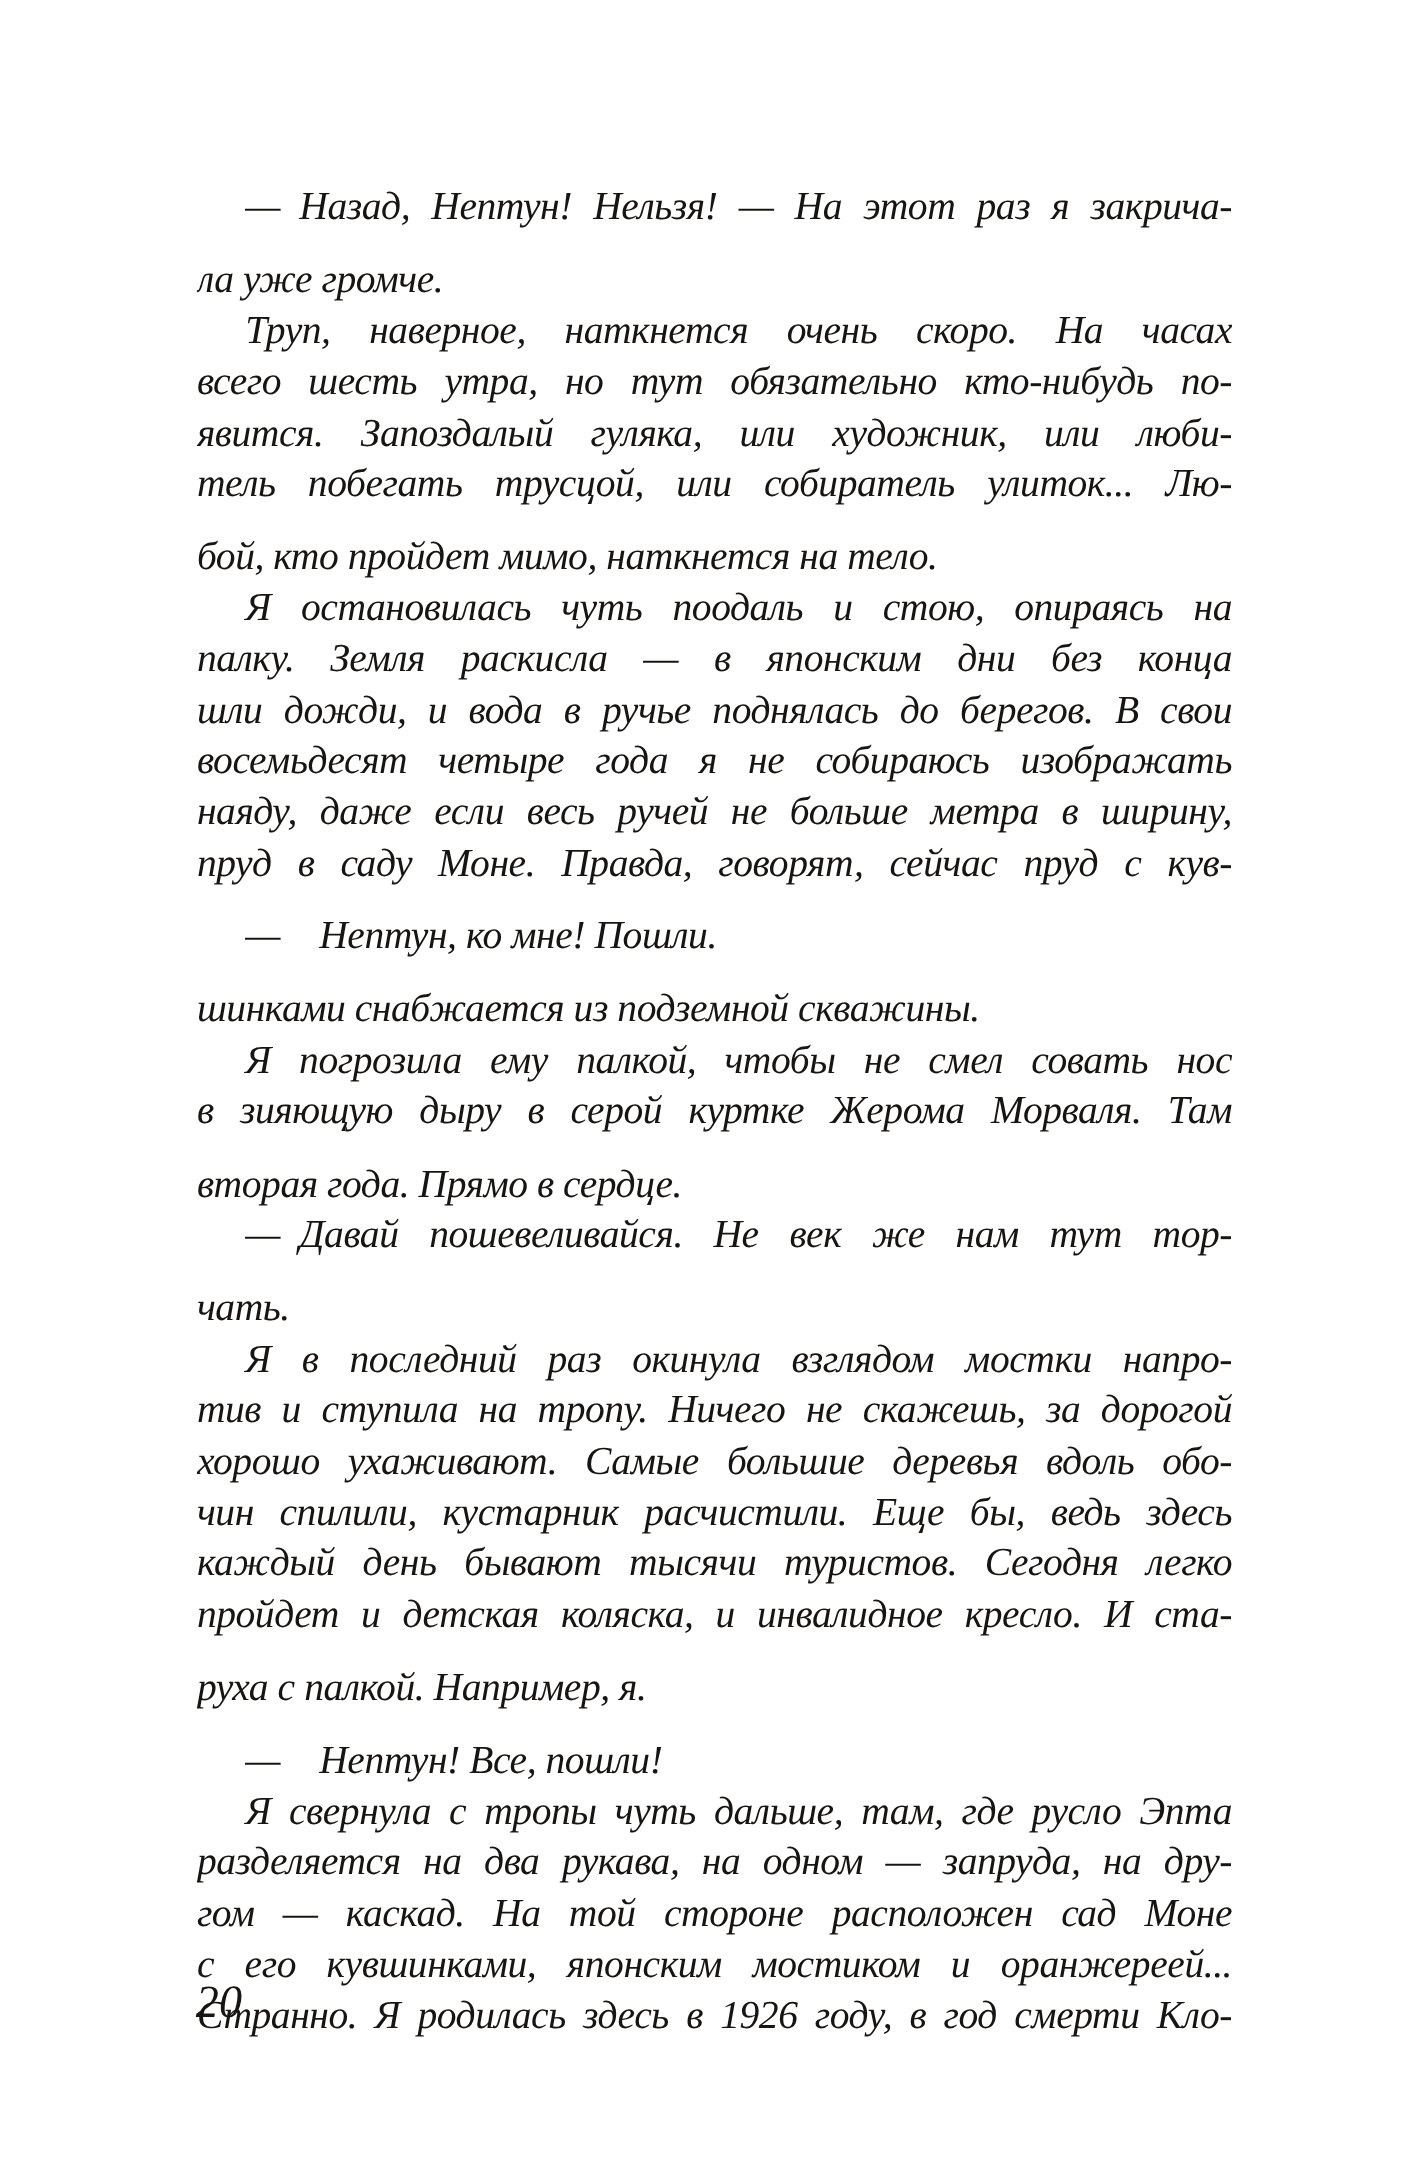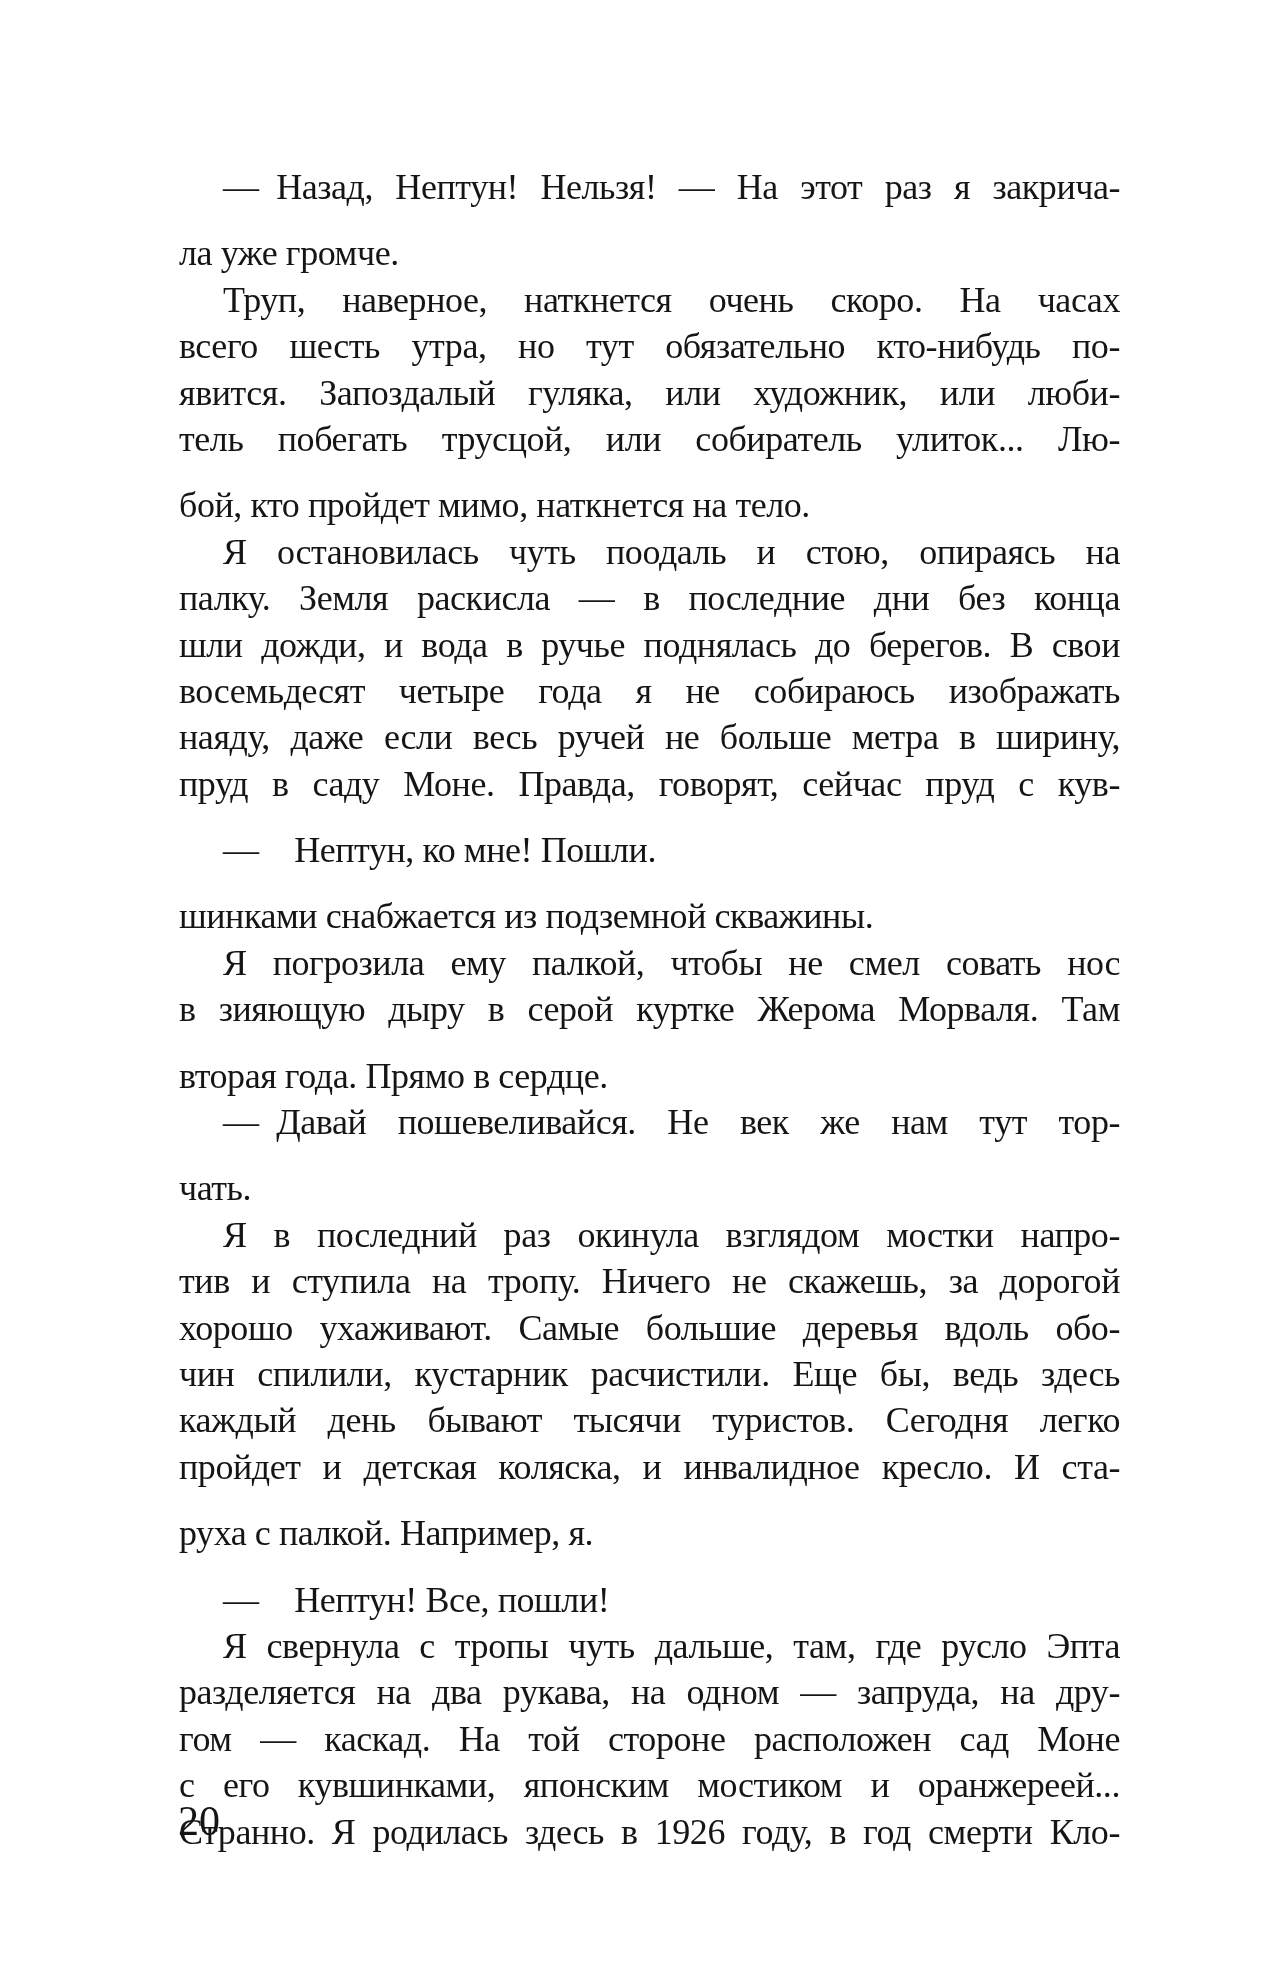--- a/index.html
+++ b/index.html
@@ -12,20 +12,21 @@
     background: #ffffff;
   }
   .page {
     position: relative;
     width: 1286px;
     height: 1980px;
     background: var(--paper, #ffffff);
     color: var(--ink, #171513);
     font-family: "Liberation Serif", "DejaVu Serif", serif;
     overflow: hidden;
+    font-style: italic;
   }
   .text-block {
     position: absolute;
     left: 179px;
     top: 164px;
     width: 941px;
   }
   .line {
     font-size: 36px;
     line-height: 46.4px;
@@ -58,21 +59,21 @@
 <div class="page" style="--ink: #171513; --paper: #ffffff;">
   <main class="text-block">
       <div class="line indent">— Назад, Нептун! Нельзя! — На этот раз я закрича-</div>
       <div class="line end">ла уже громче.</div>
       <div class="line indent">Труп, наверное, наткнется очень скоро. На часах</div>
       <div class="line">всего шесть утра, но тут обязательно кто-нибудь по-</div>
       <div class="line">явится. Запоздалый гуляка, или художник, или люби-</div>
       <div class="line">тель побегать трусцой, или собиратель улиток... Лю-</div>
       <div class="line end">бой, кто пройдет мимо, наткнется на тело.</div>
       <div class="line indent">Я остановилась чуть поодаль и стою, опираясь на</div>
-      <div class="line">палку. Земля раскисла — в последние дни без конца</div>
+      <div class="line">палку. Земля раскисла — в японским дни без конца</div>
       <div class="line">шли дожди, и вода в ручье поднялась до берегов. В свои</div>
       <div class="line">восемьдесят четыре года я не собираюсь изображать</div>
       <div class="line">наяду, даже если весь ручей не больше метра в ширину,</div>
       <div class="line">пруд в саду Моне. Правда, говорят, сейчас пруд с кув-</div>
       <div class="line indent end">— Нептун, ко мне! Пошли.</div>
       <div class="line end">шинками снабжается из подземной скважины.</div>
       <div class="line indent">Я погрозила ему палкой, чтобы не смел совать нос</div>
       <div class="line">в зияющую дыру в серой куртке Жерома Морваля. Там</div>
       <div class="line end">вторая года. Прямо в сердце.</div>
       <div class="line indent">— Давай пошевеливайся. Не век же нам тут тор-</div>

